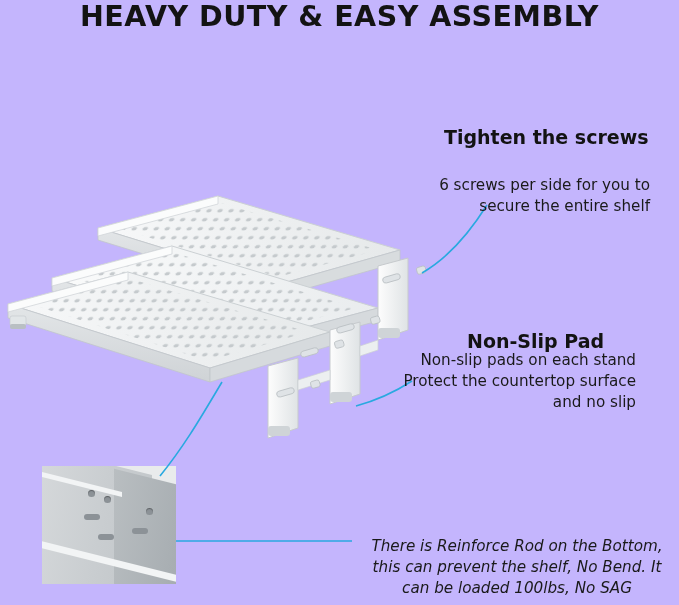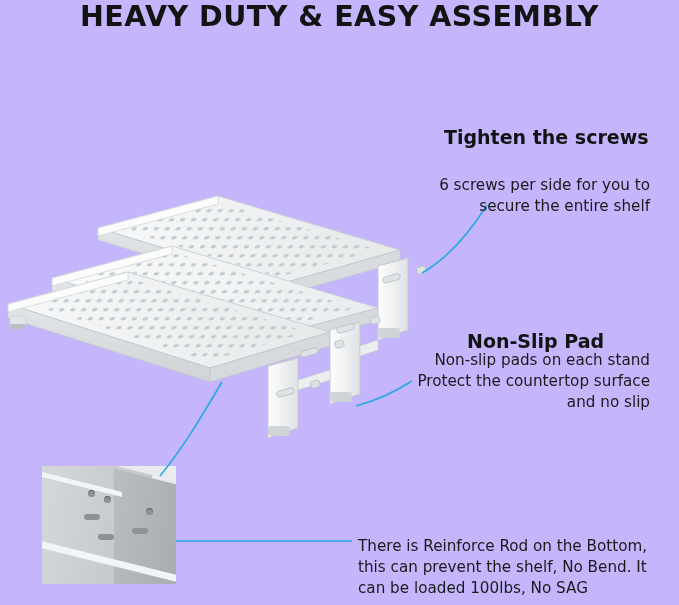--- a/index.html
+++ b/index.html
@@ -42,27 +42,27 @@
     white-space: nowrap;
   }
   .body-text {
     position: absolute;
     font-family: "DejaVu Sans", sans-serif;
     font-size: 15.2px;
     line-height: 21px;
     color: #1a1a1a;
   }
   .body-text.right { text-align: right; }
-  .body-text.left  { text-align: left; }
+  .body-text.left  { text-align: center; font-style: italic; }
 
   #h-tighten { top: 126px; left: 444px; }
   #t-tighten { top: 175px; left: 408px; width: 242px; text-align: right; }
 
   #h-nonslip { top: 298px; left: 467px; margin-top: 32px; }
-  #t-nonslip { top: 350px; left: 398px; width: 252px; }
+  #t-nonslip { top: 350px; left: 384px; width: 252px; }
 
   #h-rod { top: 484px; left: 463px; }
   #t-rod { top: 536px; left: 358px; width: 318px; }
 
   
   #overlay {
     position: absolute;
     inset: 0;
     width: 679px;
     height: 605px;

